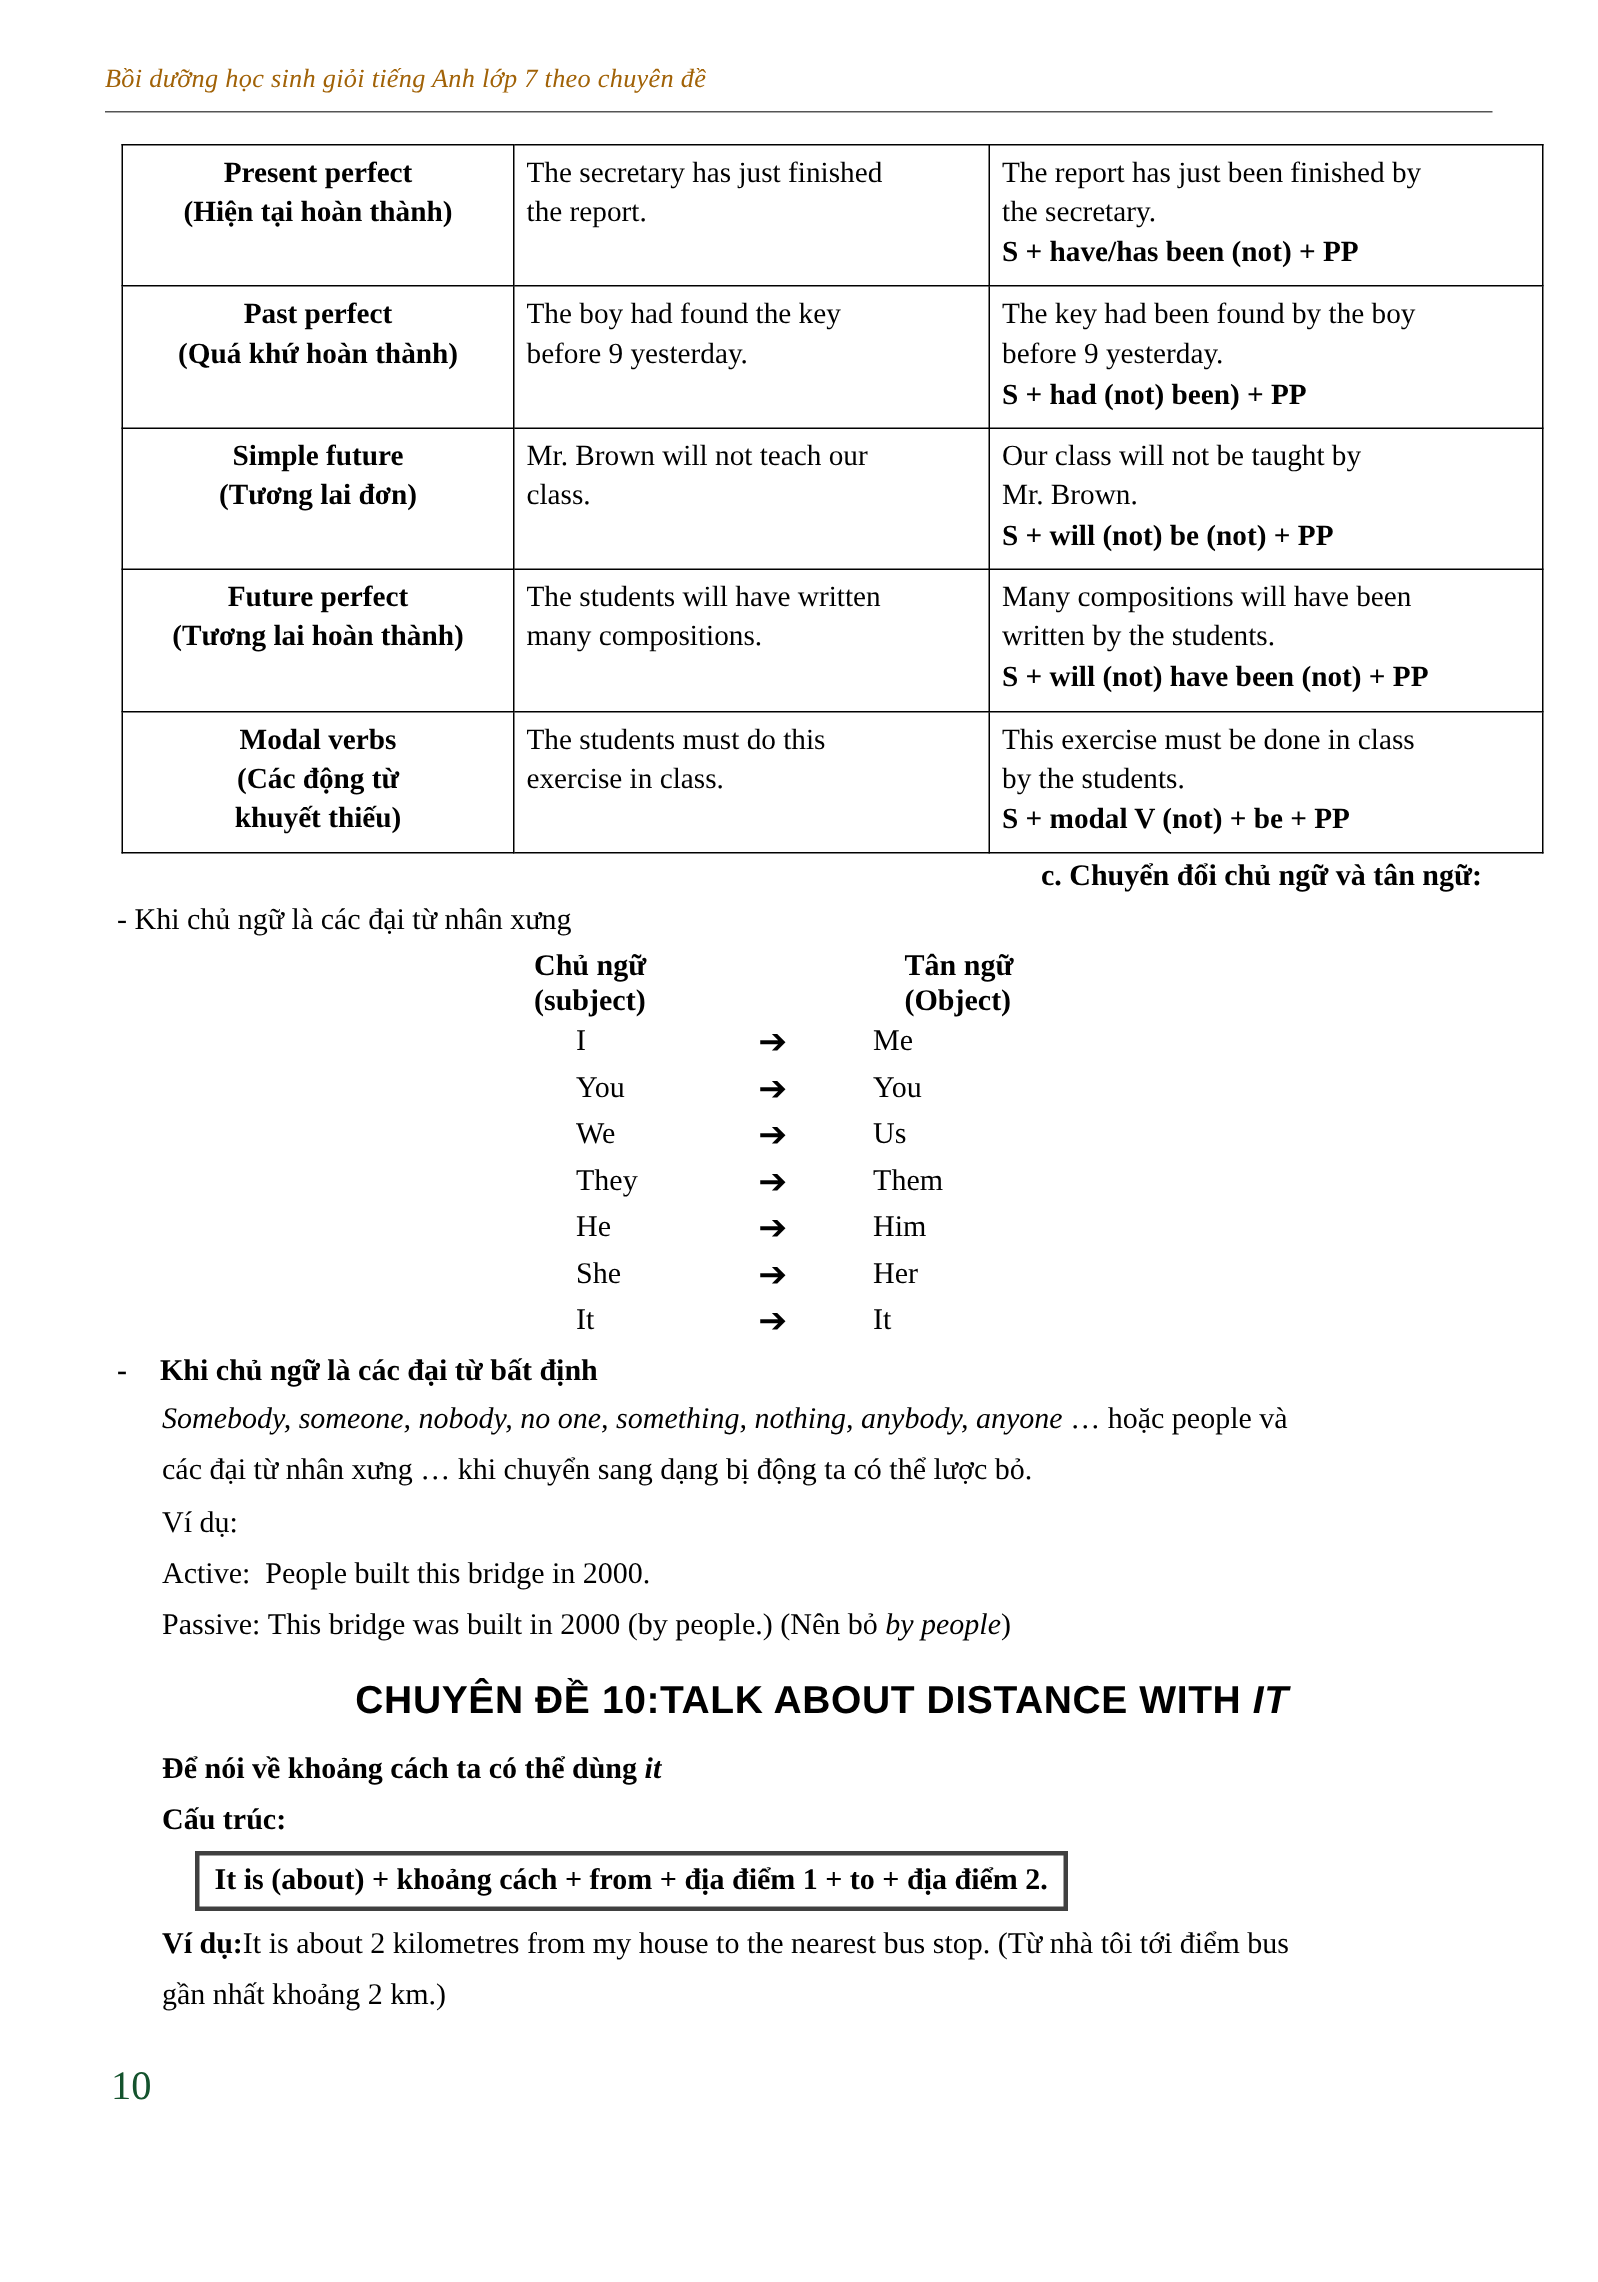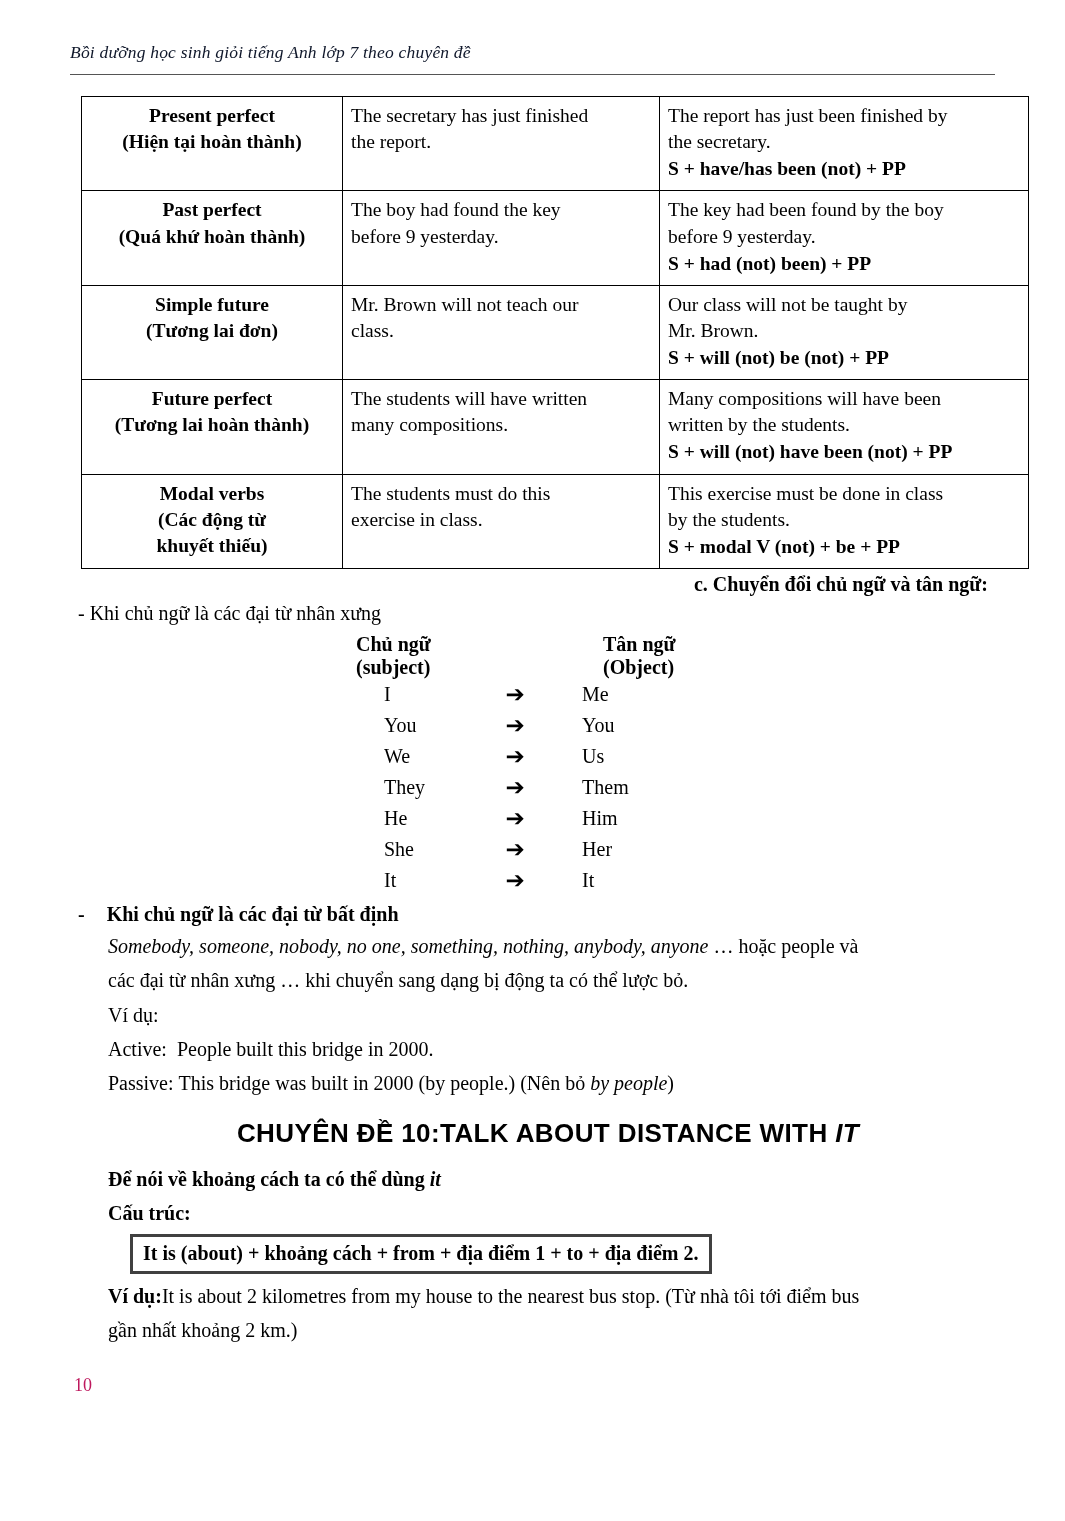--- a/index.html
+++ b/index.html
@@ -22,21 +22,21 @@
     padding: 0;
   }
   .header {
     position: absolute;
     top: 42px;
     left: 70px;
     width: 925px;
     font-style: italic;
     font-size: 17.5px;
     letter-spacing: 0.2px;
-    color: #0f172a;
+    color: #a16207;
   }
   .header-rule {
     position: absolute;
     top: 74px;
     left: 70px;
     width: 925px;
     height: 1px;
     background: #555;
   }
   .content {
@@ -151,22 +151,22 @@
     font-weight: bold;
     font-size: 20px;
     margin-left: 52px;
     margin-top: 6px;
   }
   .indent1 { margin-left: 30px; }
   .page-num {
     position: absolute;
     left: 74px;
     top: 1375px;
-    font-size: 18px;
-    color: #be185d;
+    font-size: 27px;
+    color: #14532d;
     text-align: center;
   }
 </style>
 </head>
 <body>
 
 <div class="page">
 
   <div class="header">Bồi dưỡng học sinh giỏi tiếng Anh lớp 7 theo chuyên đề</div>
   <div class="header-rule"></div>

